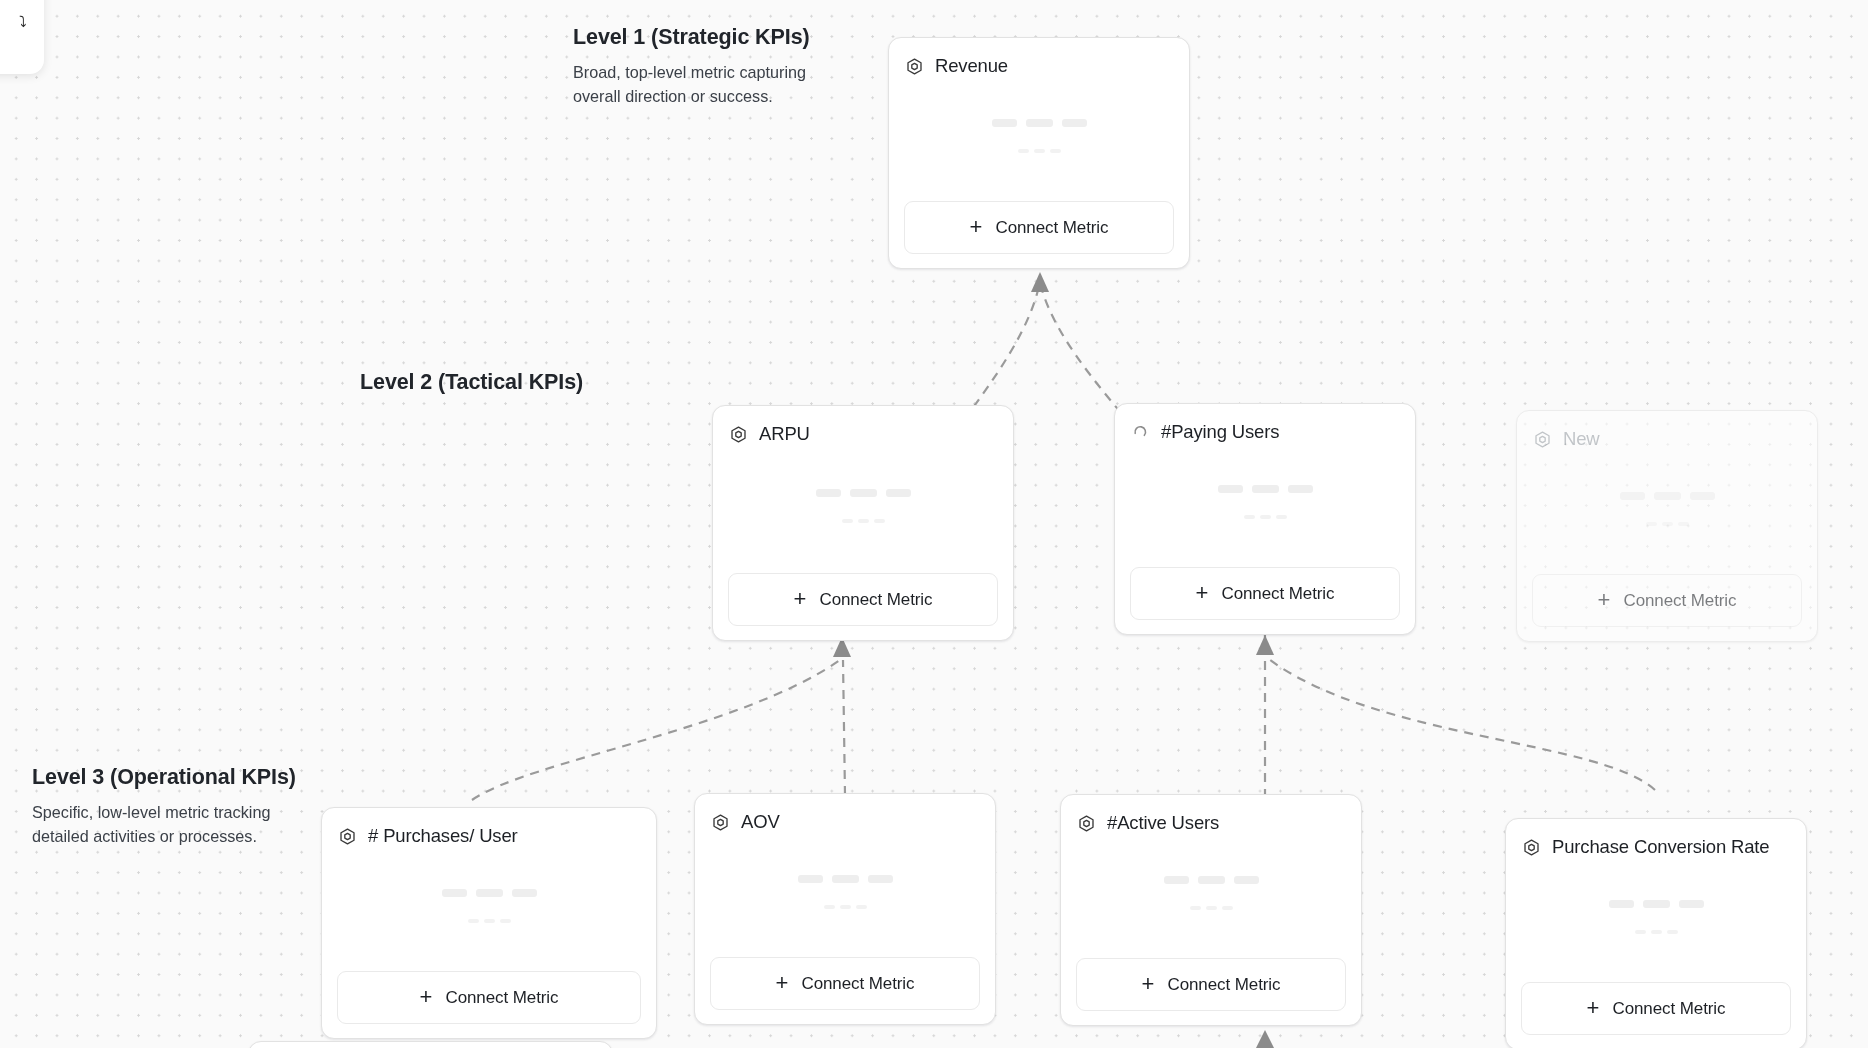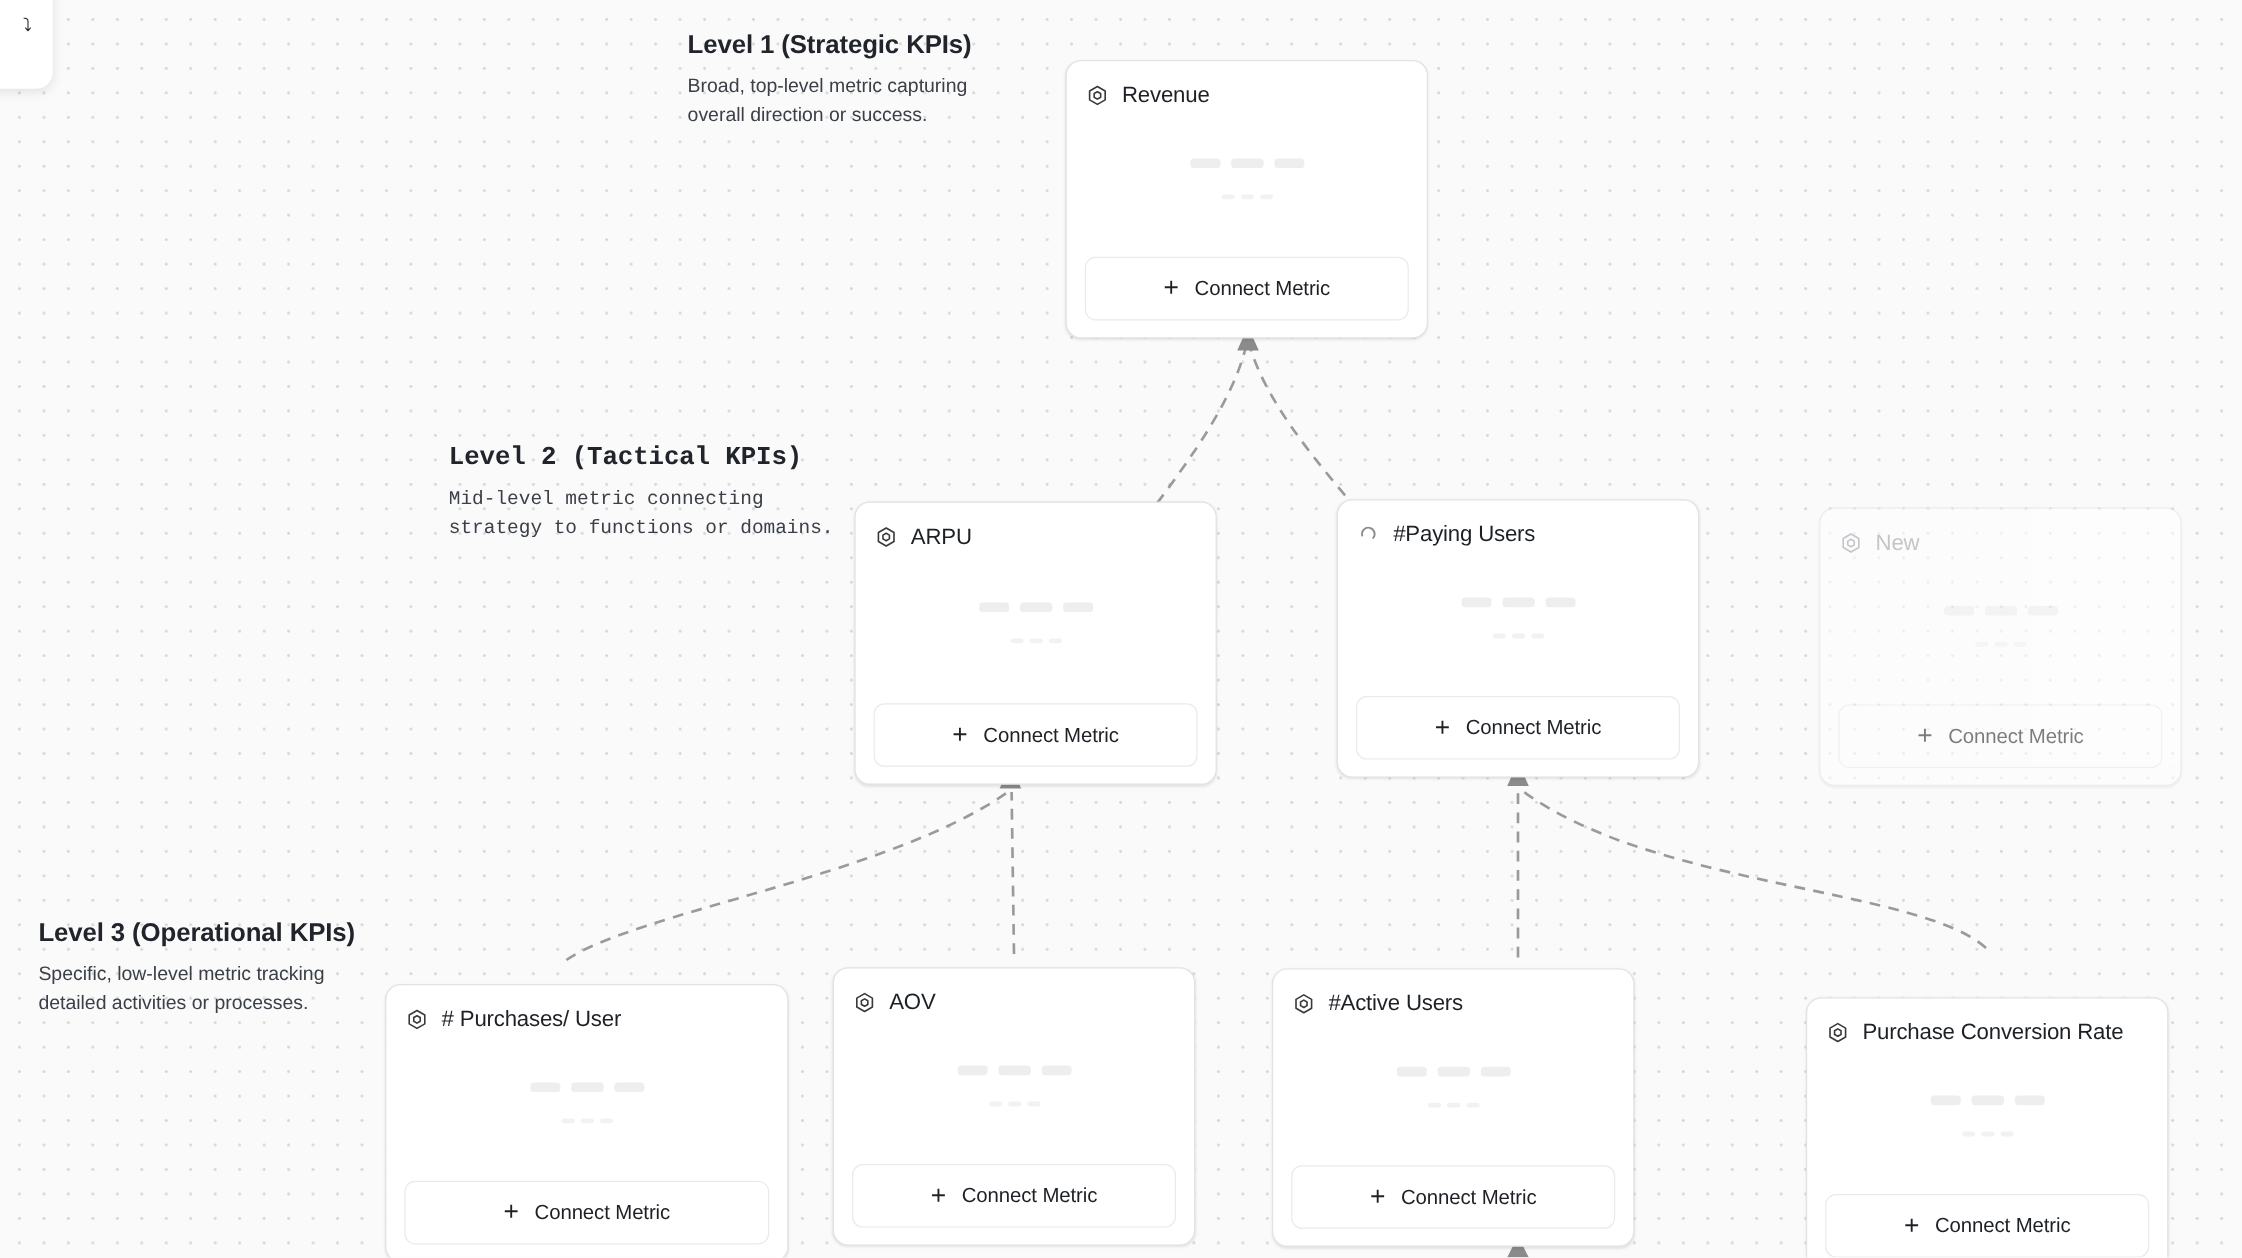--- a/index.html
+++ b/index.html
@@ -69,21 +69,20 @@
   .card {
     position: absolute;
     background: #ffffff;
     border: 1px solid #e2e2e2;
     border-radius: 13px;
     box-shadow: 0 1px 3px rgba(16,24,40,.06), 0 1px 2px rgba(16,24,40,.04);
     z-index: 10;
     display: flex;
     flex-direction: column;
     padding: 15px 15px 14px 15px;
-    margin-top: 13px;
   }
   .card.faded { opacity: .58; }
   .card-head {
     display: flex;
     align-items: center;
     gap: 11px;
     height: 26px;
     flex: 0 0 auto;
   }
   .card-icon {
@@ -180,26 +179,22 @@
   </div>
 
   <div class="level-label" style="left:573px; top:25px;">
     <div class="level-title">Level 1 (Strategic KPIs)</div>
     <div class="level-desc">
       <span class="ln">Broad, top-level metric capturing</span>
       <span class="ln">overall direction or success.</span>
     </div>
   </div>
 
-  <div class="level-label" style="left:374px; top:370px;font-family:Liberation Mono, monospace;">
+  <div class="level-label" style="left:360px; top:370px;">
     <div class="level-title">Level 2 (Tactical KPIs)</div>
-    <div class="level-desc">
-      <span class="ln">Mid-level metric connecting</span>
-      <span class="ln">strategy to functions or domains.</span>
-    </div>
   </div>
 
   <div class="level-label" style="left:32px; top:765px;">
     <div class="level-title">Level 3 (Operational KPIs)</div>
     <div class="level-desc">
       <span class="ln">Specific, low-level metric tracking</span>
       <span class="ln">detailed activities or processes.</span>
     </div>
   </div>
 

